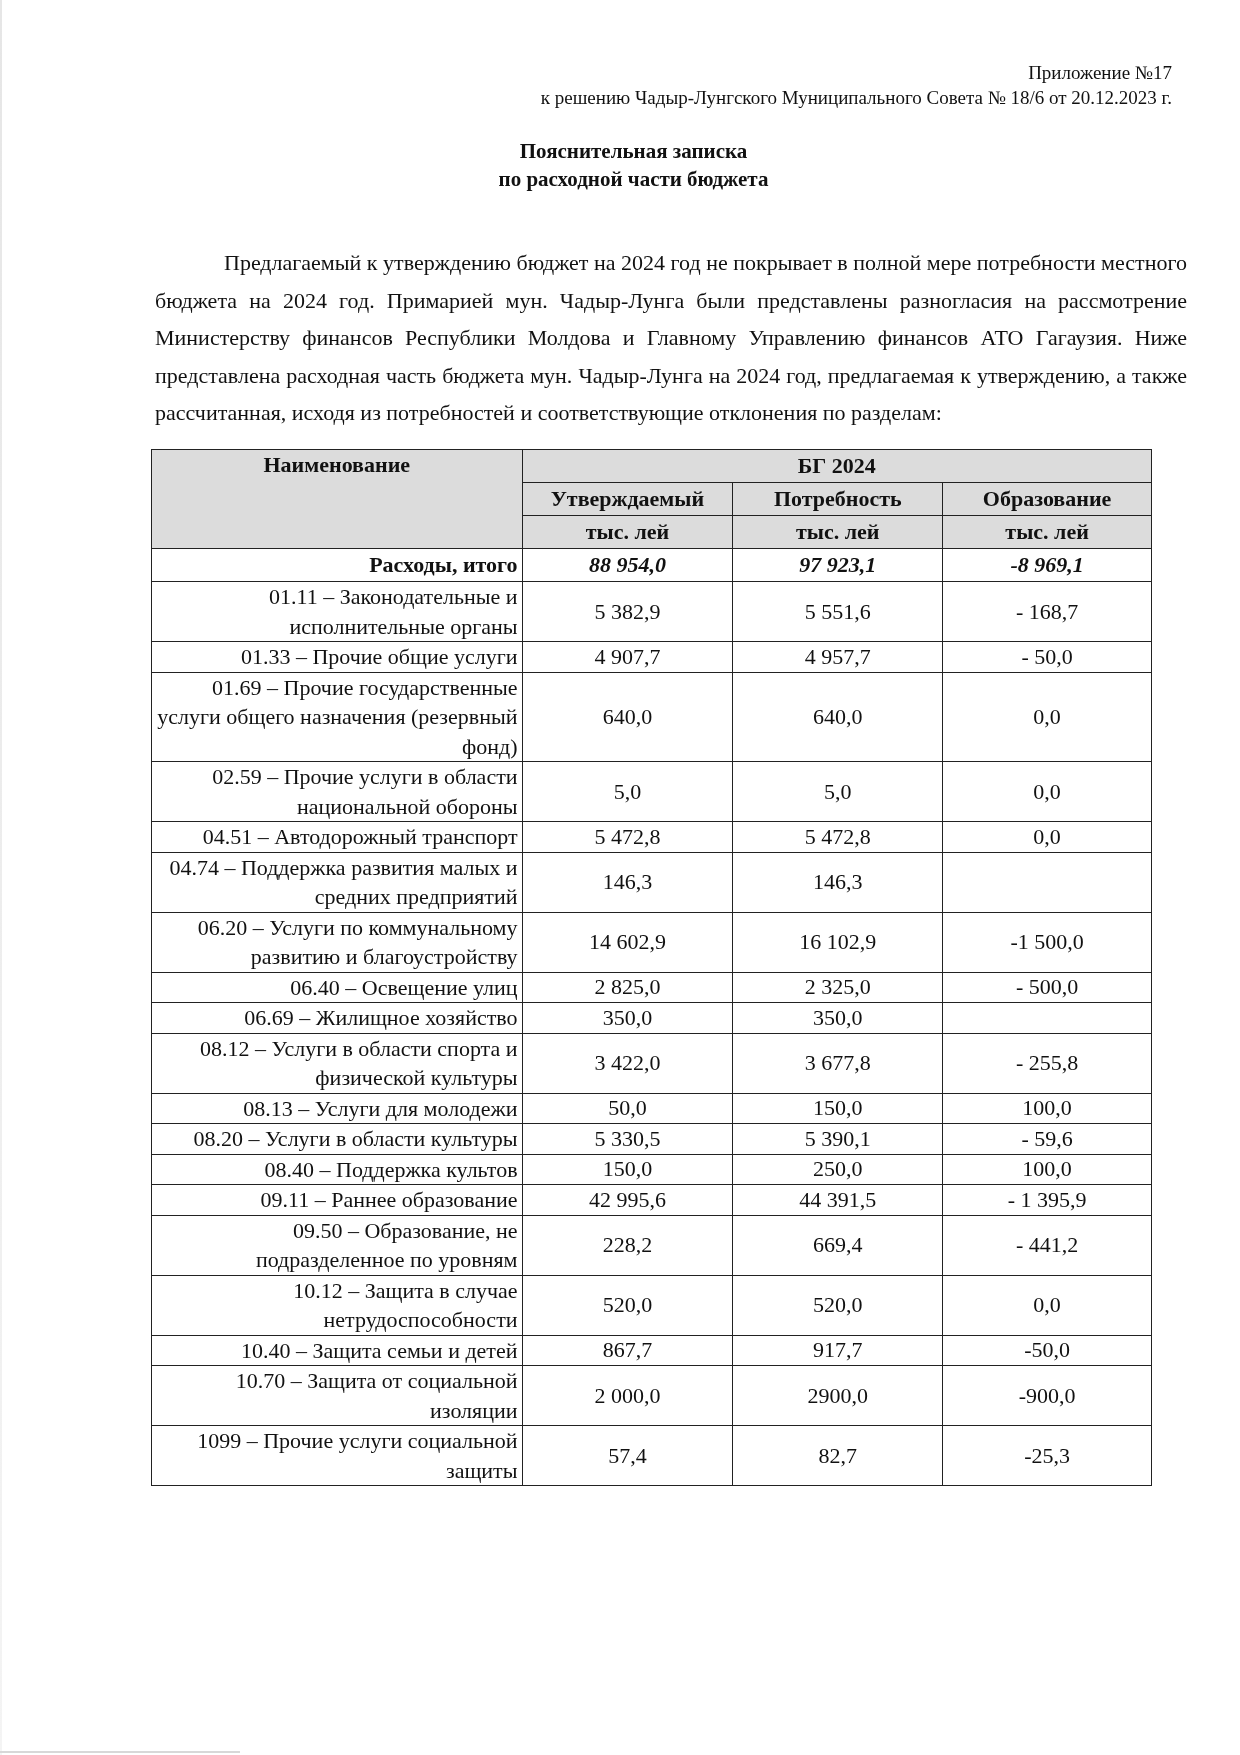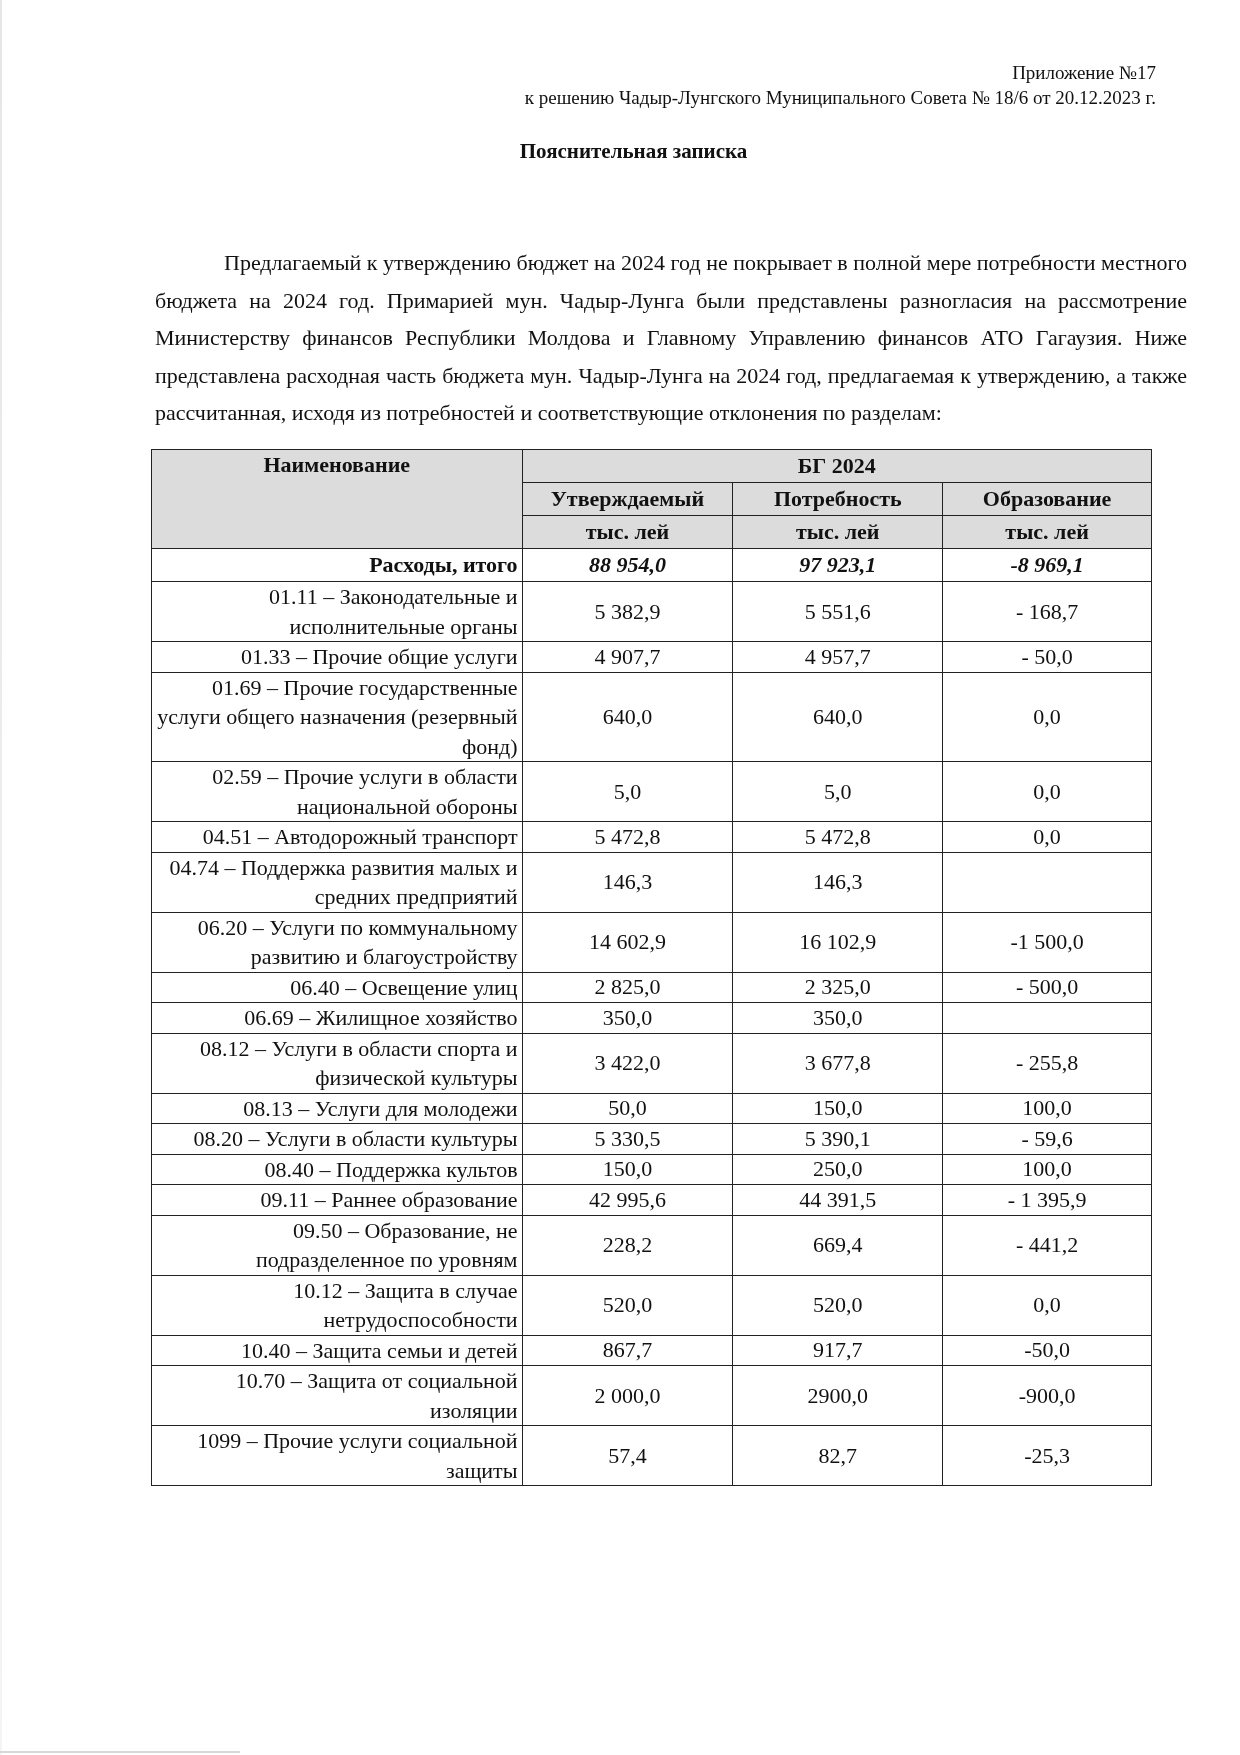--- a/index.html
+++ b/index.html
@@ -9,21 +9,21 @@
   }
   .scan-edge-left {
     position: absolute; left: 0; top: 0; width: 2px; height: 1755px;
     background: linear-gradient(#e6e6e6, #f4f4f4);
   }
   .scan-edge-bottom {
     position: absolute; left: 0; bottom: 2px; width: 240px; height: 2px;
     background: #d8d8d8;
   }
   .annex {
-    position: absolute; right: 84px; top: 60px; text-align: right;
+    position: absolute; right: 68px; top: 60px; text-align: right;
     font-size: 19px; line-height: 25px;
   }
   .title {
     position: absolute; left: 0; width: 1240px; top: 137px;
     text-align: center; font-weight: bold; font-size: 21px; line-height: 28px;
   }
   .title div { padding-left: 27px; }
   .para {
     position: absolute; left: 139px; width: 1032px; top: 228px;
     font-size: 22px; line-height: 37.5px; text-align: justify;
@@ -55,20 +55,21 @@
 <div class="scan-edge-left"></div>
 <div class="scan-edge-bottom"></div>
 
 <div class="annex">
   <div>Приложение №17</div>
   <div>к решению Чадыр-Лунгского Муниципального Совета № 18/6 от 20.12.2023 г.</div>
 </div>
 
 <div class="title">
   <div>Пояснительная записка</div>
+  <div>по расходной части бюджета</div>
 </div>
 
 <p class="para">Предлагаемый к утверждению бюджет на 2024 год не покрывает в полной мере потребности местного бюджета на 2024 год. Примарией мун. Чадыр-Лунга были представлены разногласия на рассмотрение Министерству финансов Республики Молдова и Главному Управлению финансов АТО Гагаузия. Ниже представлена расходная часть бюджета мун. Чадыр-Лунга на 2024 год, предлагаемая к утверждению, а также рассчитанная, исходя из потребностей и соответствующие отклонения по разделам:</p>
 
 <table class="budget">
   <colgroup>
       <col class="c1">
       <col class="c2">
       <col class="c3">
       <col class="c4">

